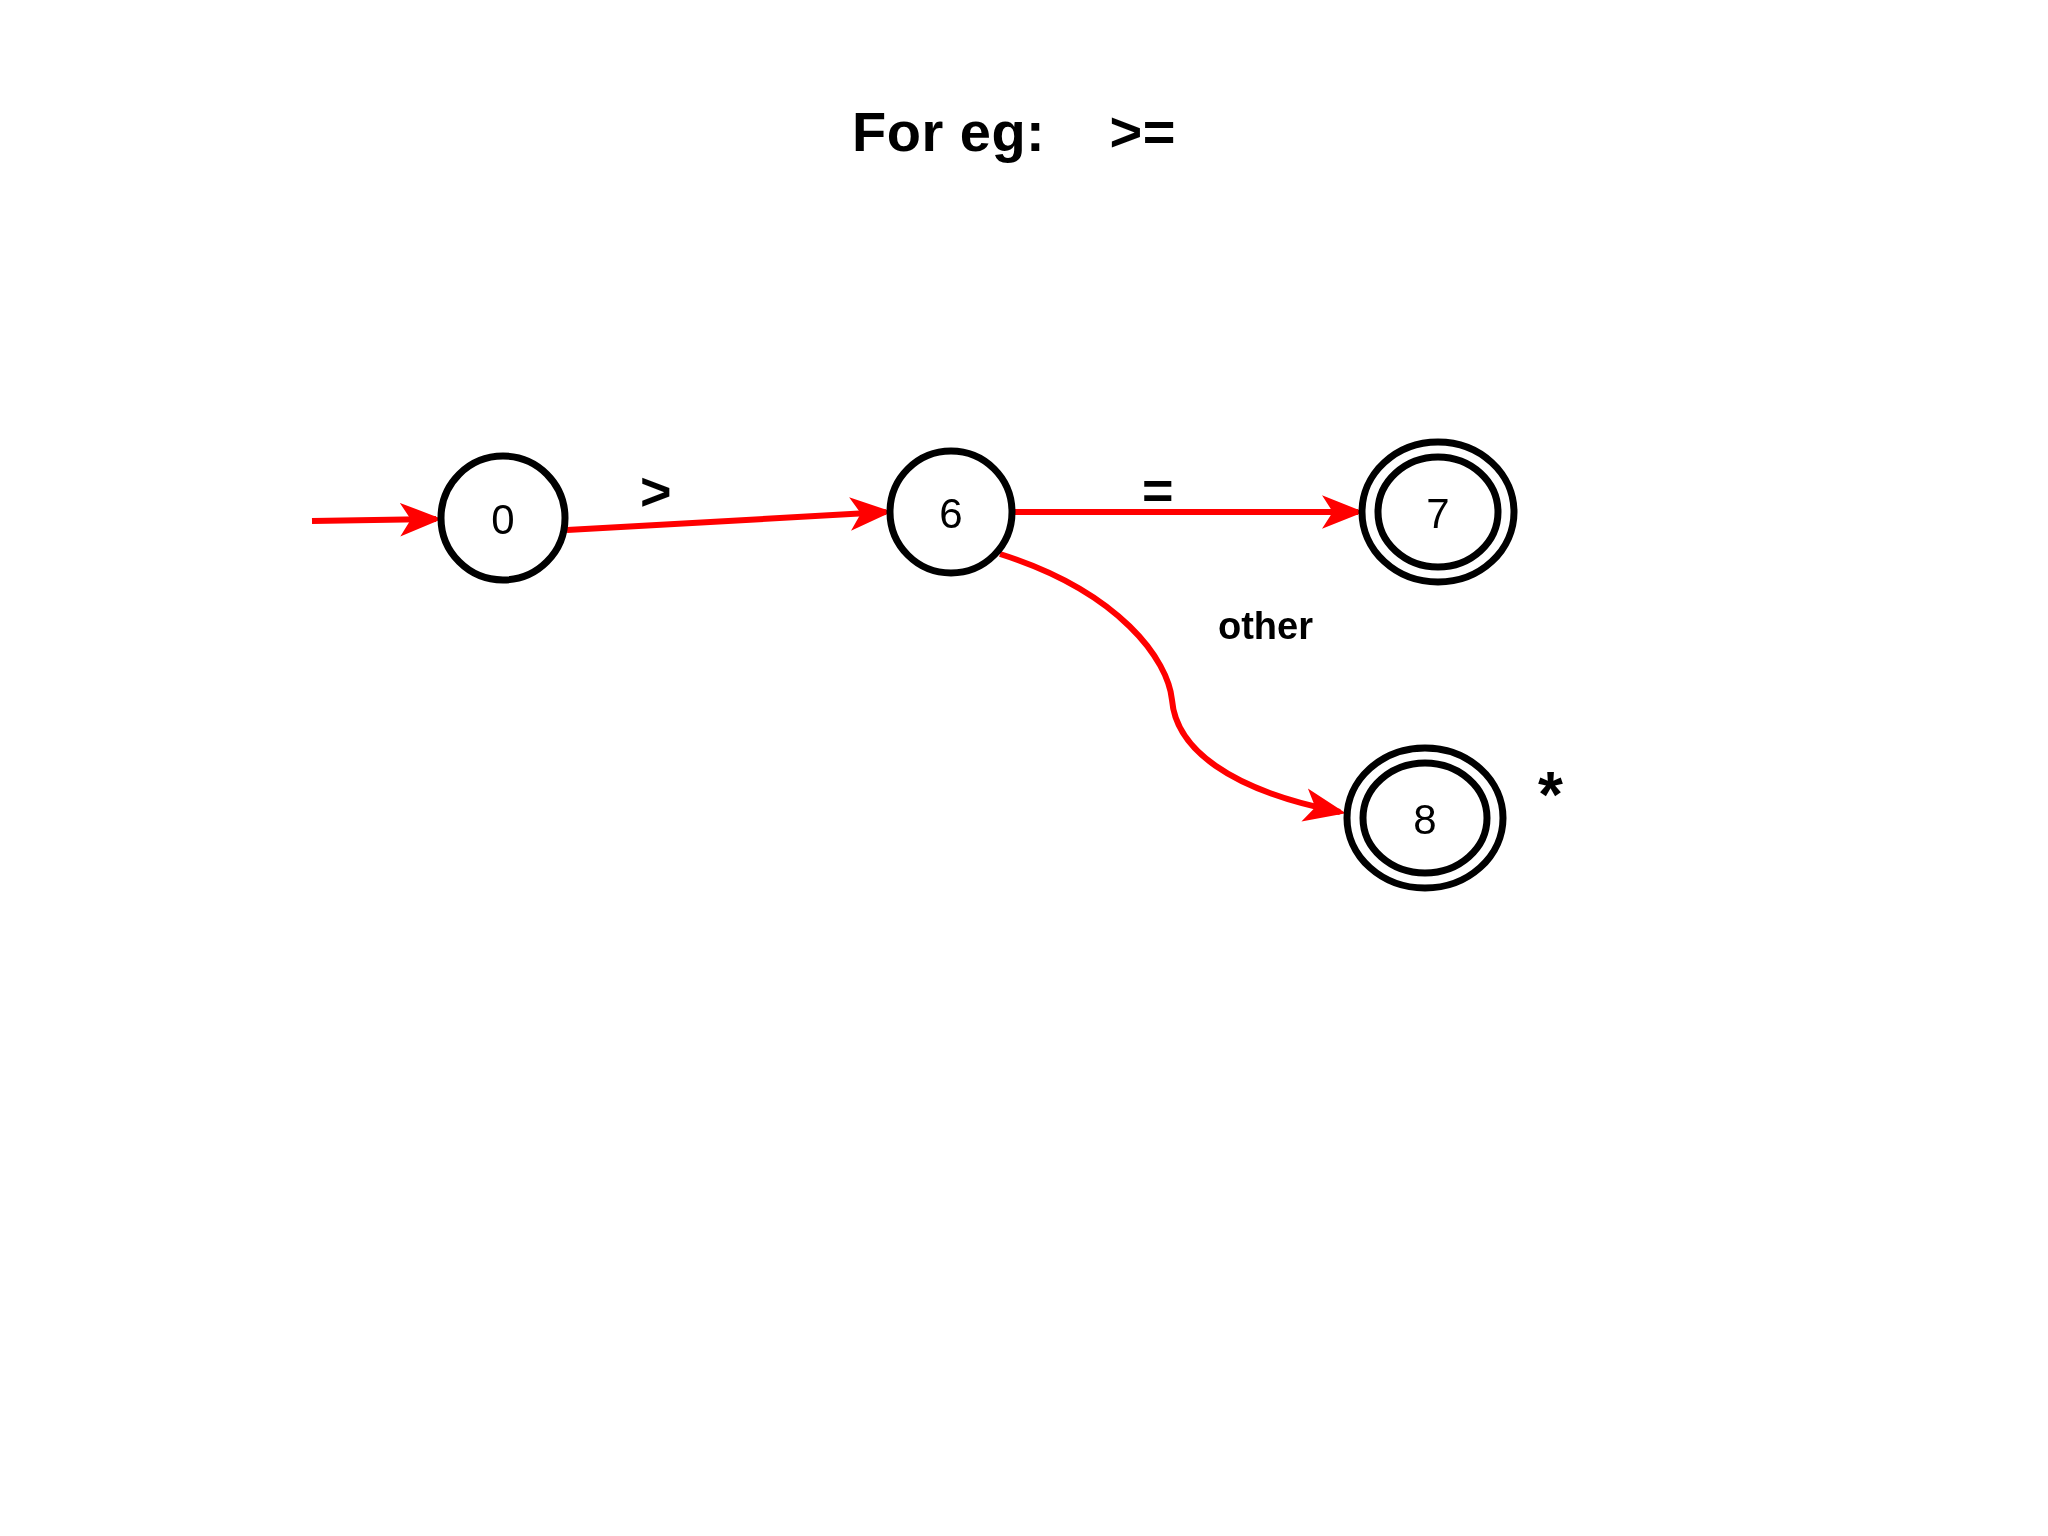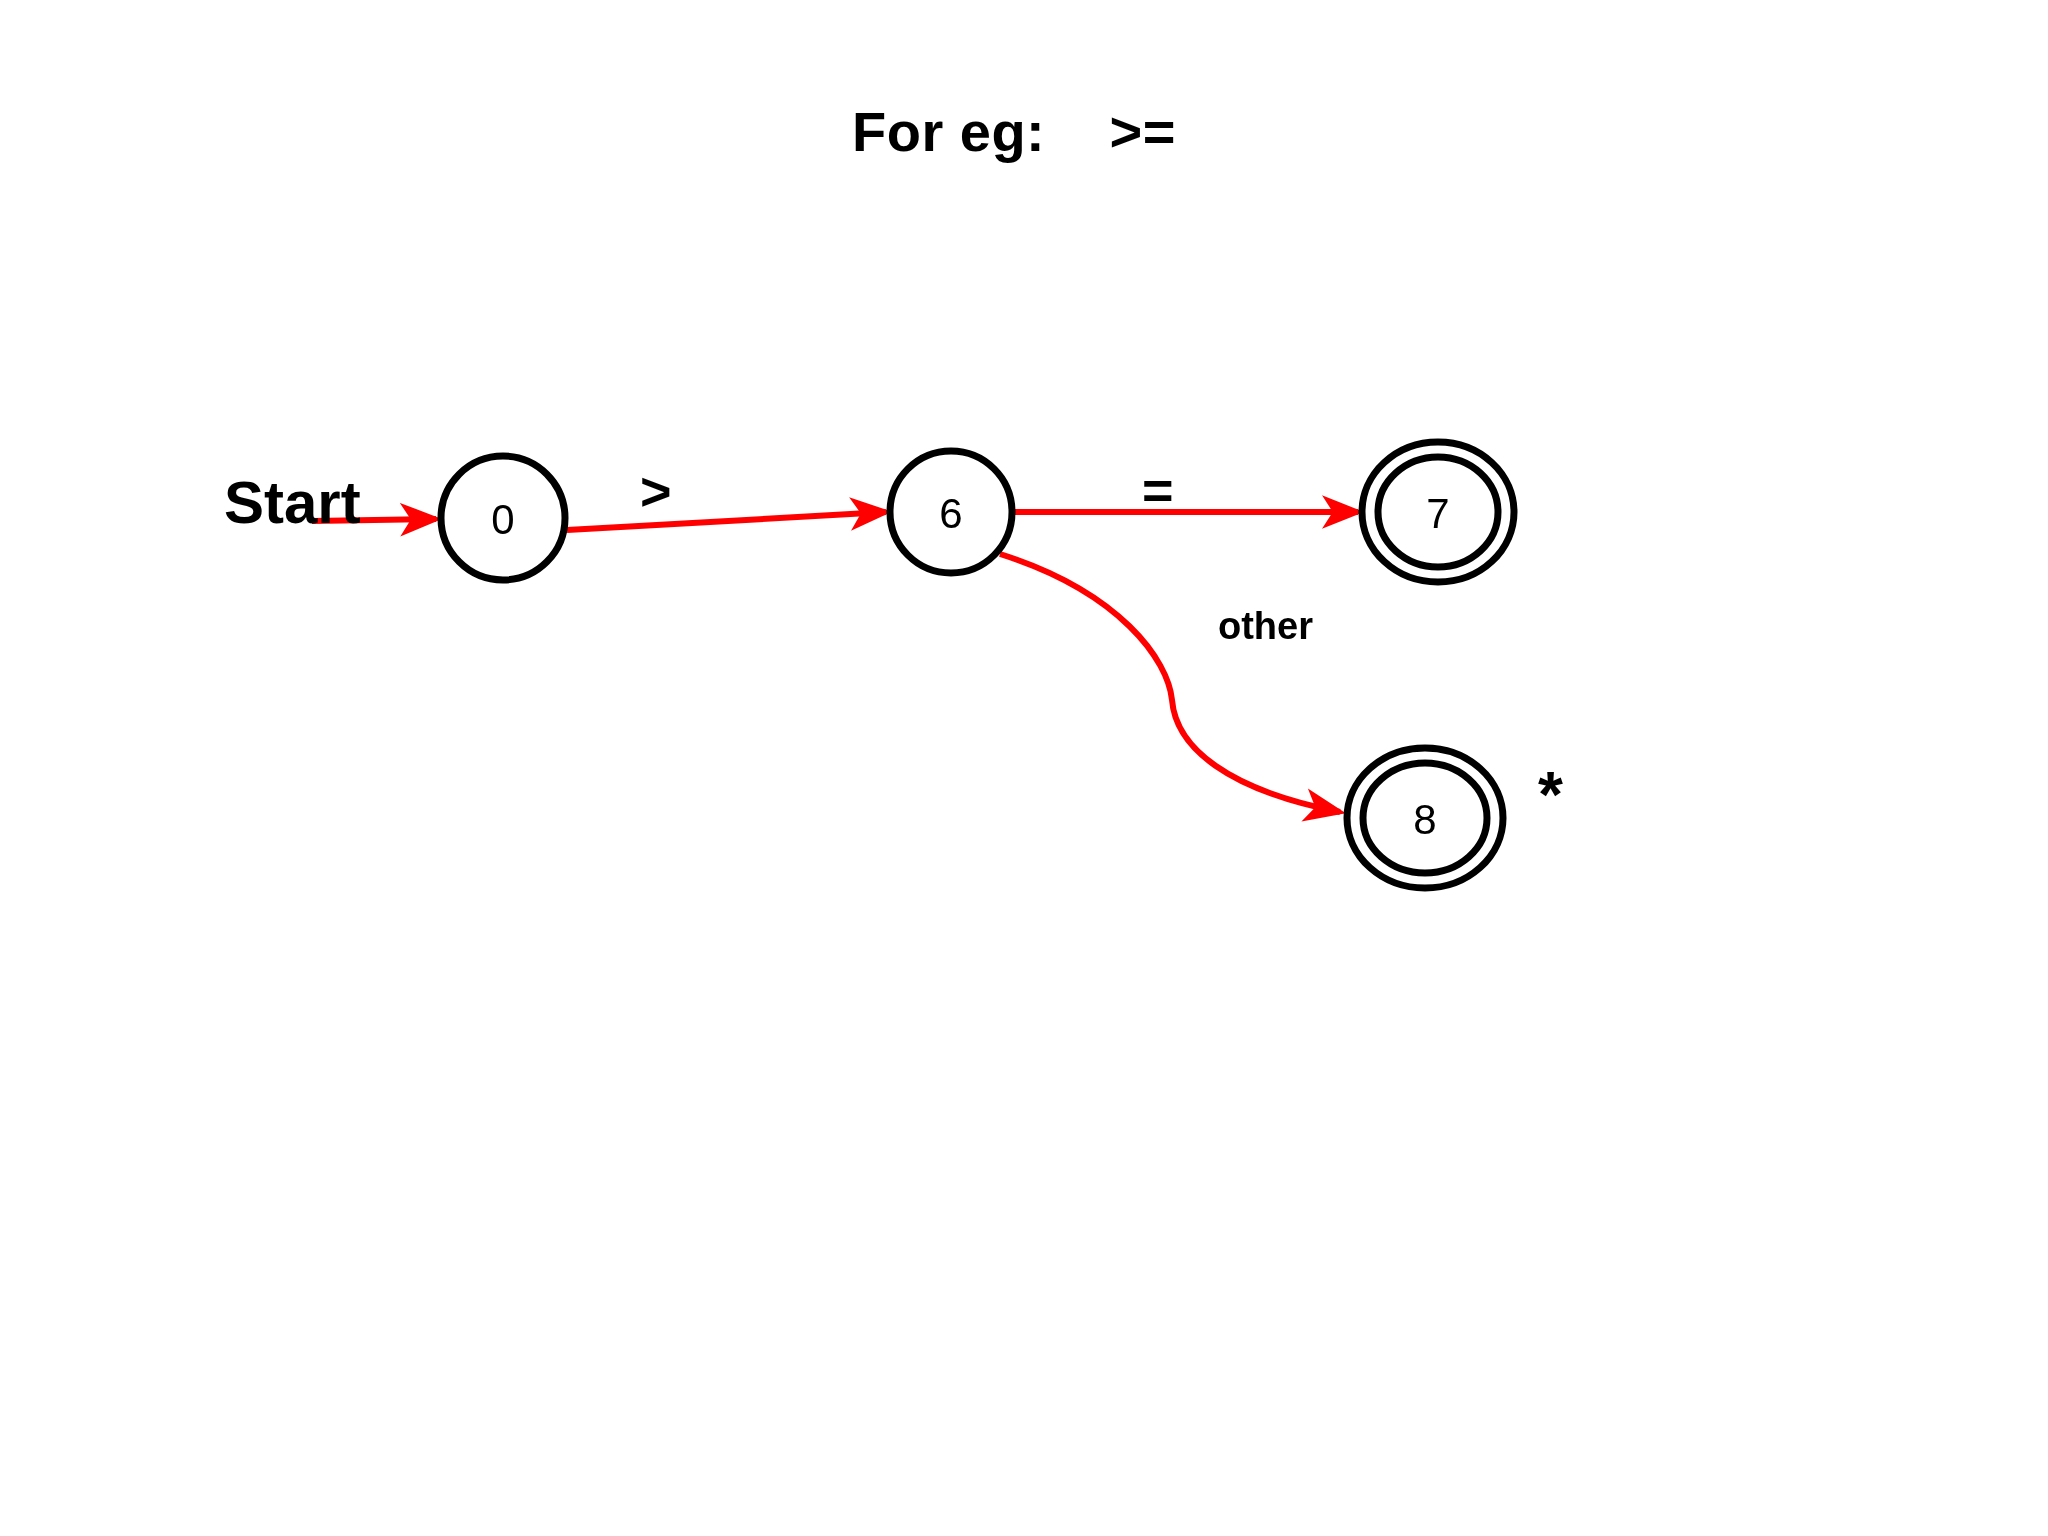--- a/index.html
+++ b/index.html
@@ -144,21 +144,20 @@
     </g>
 
     <g>
       <ellipse class="node-circle" cx="1425" cy="818" rx="78" ry="70"></ellipse>
       <ellipse class="node-circle-inner" cx="1425" cy="818" rx="62" ry="55"></ellipse>
       <text class="node-label" x="1425" y="819">8</text>
     </g>
 
   </svg>
 
-  <div class="dlabel" id="start-label">Start</div>
 
   <div class="dlabel" id="label-gt">&gt;</div>
 
   <div class="dlabel" id="label-eq">=</div>
 
   <div class="dlabel" id="label-other">other</div>
 
   <div class="dlabel" id="label-star">*</div>
 
 </div>

